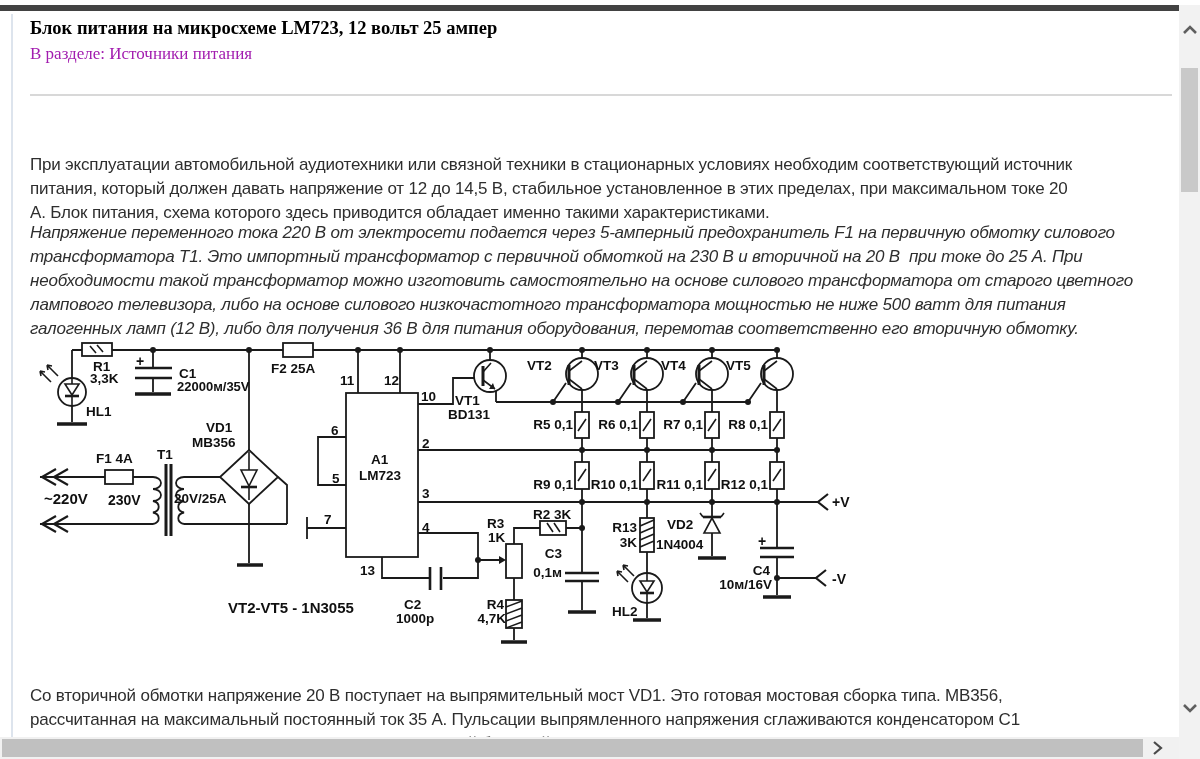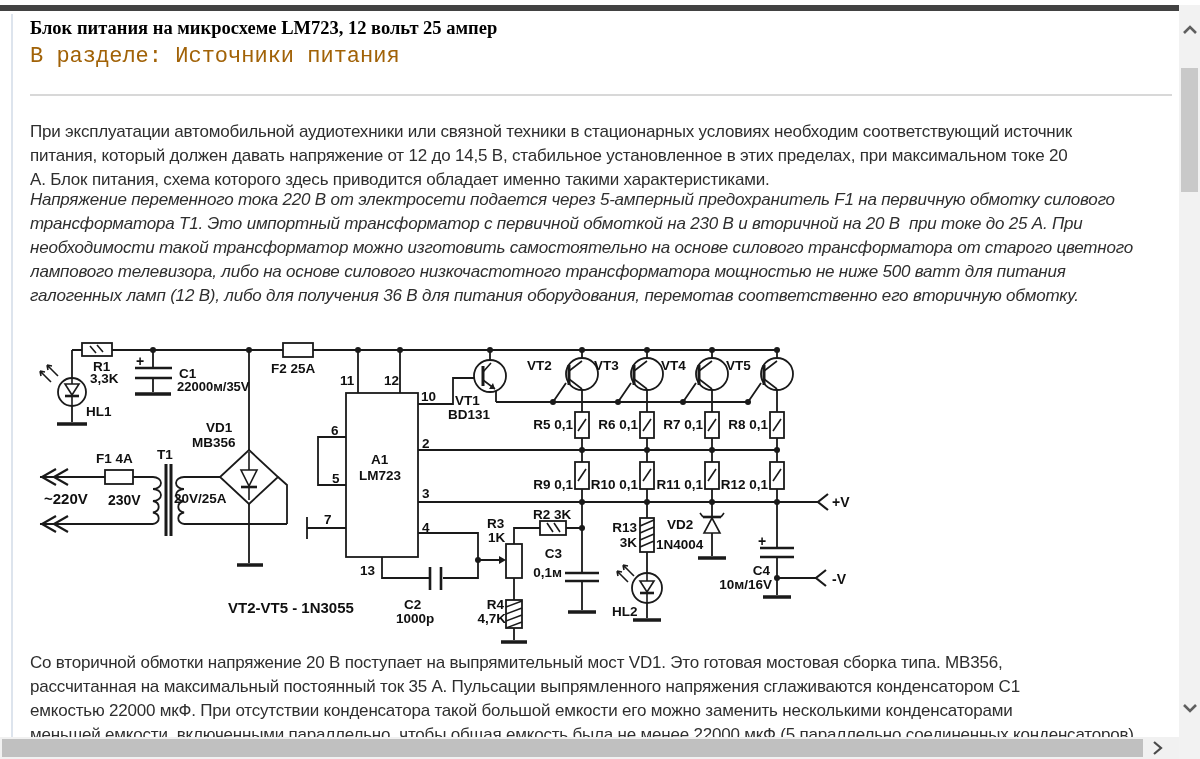--- a/index.html
+++ b/index.html
@@ -5,26 +5,26 @@
   html,body{margin:0;padding:0;background:#fff;}
   #screen{position:relative;width:1200px;height:759px;background:#ffffff;overflow:hidden;
           font-family:"Liberation Sans",sans-serif;}
   
   .top-border{position:absolute;left:0;top:5px;width:1200px;height:6px;background:#424242;}
   
   .accent-line{position:absolute;left:11px;top:14px;width:2px;height:723px;background:#dde4ed;}
   
   .title{position:absolute;left:30px;top:18px;font-family:"Liberation Serif",serif;
          font-weight:bold;font-size:18.5px;color:#000;}
-  .subtitle{position:absolute;left:30px;top:44px;font-family:Liberation Mono, monospace;
-            font-size:22px;color:#a16207;}
+  .subtitle{position:absolute;left:30px;top:44px;font-family:Liberation Serif, serif;
+            font-size:17px;color:#a21caf;}
   .divider{position:absolute;left:30px;top:94px;width:1142px;height:2px;background:#d8d8d8;}
   
   .para{position:absolute;left:30px;width:1145px;font-size:17px;line-height:24px;
-        color:#2e2e2e;letter-spacing:-0.2px;white-space:pre;overflow:hidden;}
+        color:#2e2e2e;letter-spacing:-0.2px;white-space:pre;overflow:hidden;margin-top:33px;}
   #p1{top:120px;height:74px;}
   #p2{top:188px;height:122px;font-style:italic;}
   #p3{top:651px;height:96px;}
   
   #schematic{position:absolute;left:0;top:335px;}
   #schematic .wire{stroke:#1a1a1a;stroke-width:1.8;fill:none;}
   #schematic .plate{stroke:#1a1a1a;stroke-width:2.6;fill:none;}
   #schematic .gnd{stroke:#1a1a1a;stroke-width:3.6;fill:none;}
   #schematic .box{stroke:#1a1a1a;stroke-width:1.8;fill:#fff;}
   #schematic .mark{stroke:#1a1a1a;stroke-width:1.6;fill:none;}

